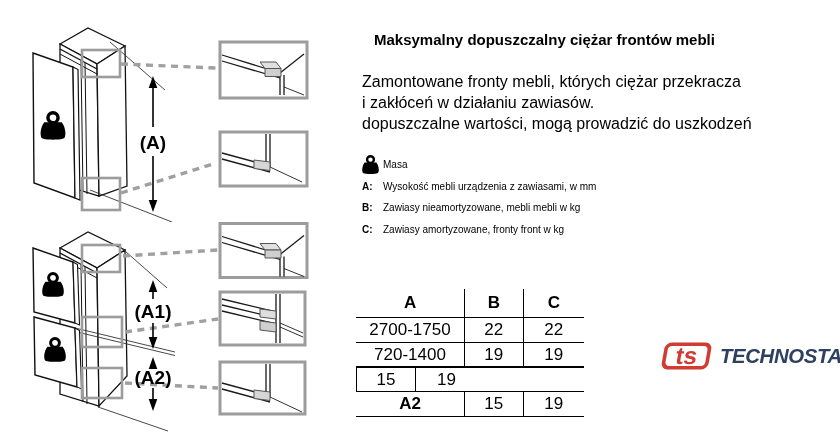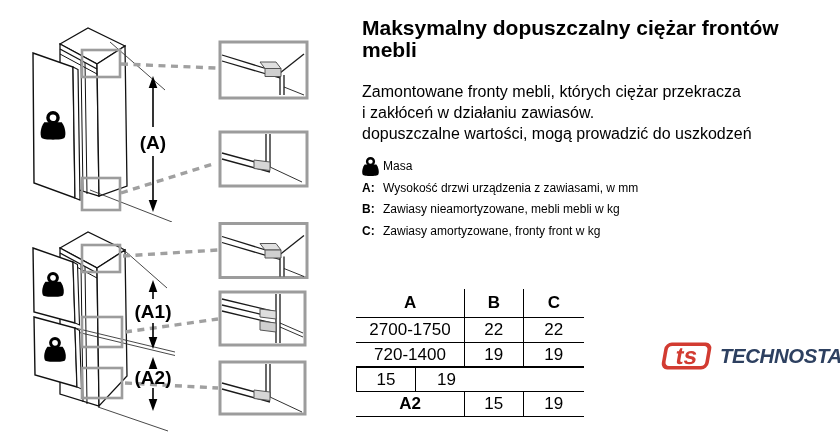--- a/index.html
+++ b/index.html
@@ -2,24 +2,24 @@
 <html><head>
 <meta charset="utf-8">
 <style>
   html,body{margin:0;padding:0;background:#fff;}
   .page{position:relative;width:840px;height:440px;background:#fff;overflow:hidden;
         font-family:"Liberation Sans",sans-serif;color:#000;}
   svg text{font-family:"Liberation Sans",sans-serif;}
 
   
   .rightcol{position:absolute;left:362px;top:17px;width:465px;}
-  .title{font-size:21px;font-weight:bold;line-height:22px;margin:0;}
+  .title{font-size:15px;font-weight:bold;line-height:22px;margin:12px;}
   .intro{margin-top:20px;font-size:16px;line-height:21px;}
   .intro span{display:block;}
-  .legend{margin-top:12px;font-size:12px;line-height:21.5px;}
+  .legend{margin-top:20px;font-size:10px;line-height:21.5px;}
   .legend .row{display:flex;align-items:flex-start;}
   .legend .keycell{width:21px;font-weight:bold;flex:0 0 21px;}
   .legend .desc{flex:1;}
   .legend .iconcell{width:21px;flex:0 0 21px;display:flex;align-items:center;height:21.5px;}
 
   
   .tbl{position:absolute;left:356px;top:289px;width:228px;font-size:17px;}
   .tr{display:flex;align-items:stretch;}
   .td{display:flex;align-items:center;justify-content:center;}
   .ca{width:109px;}
@@ -233,21 +233,21 @@
         <span class="iconcell">
           <svg width="17" height="21" viewBox="0 0 17 21">
             <circle cx="8.5" cy="5.6" r="3.4" fill="none" stroke="#000" stroke-width="2.4"></circle>
             <path d="M 2.6 8.6 L 14.4 8.6 C 16.8 12 17.4 16.6 16.2 18.8 C 15 20.4 2 20.4 0.8 18.8 C -0.4 16.6 0.2 12 2.6 8.6 Z" fill="#000"></path>
           </svg>
         </span>
         <span class="desc">Masa</span>
       </div>
       <div class="row">
         <span class="keycell">A:</span>
-        <span class="desc">Wysokość drzwi urządzenia z zawiasami, w mm</span>
+        <span class="desc">Wysokość mebli urządzenia z zawiasami, w mm</span>
       </div>
       <div class="row">
         <span class="keycell">B:</span>
         <span class="desc">Zawiasy nieamortyzowane, mebli mebli w kg</span>
       </div>
       <div class="row">
         <span class="keycell">C:</span>
         <span class="desc">Zawiasy amortyzowane, fronty front w kg</span>
       </div>
     </div>

